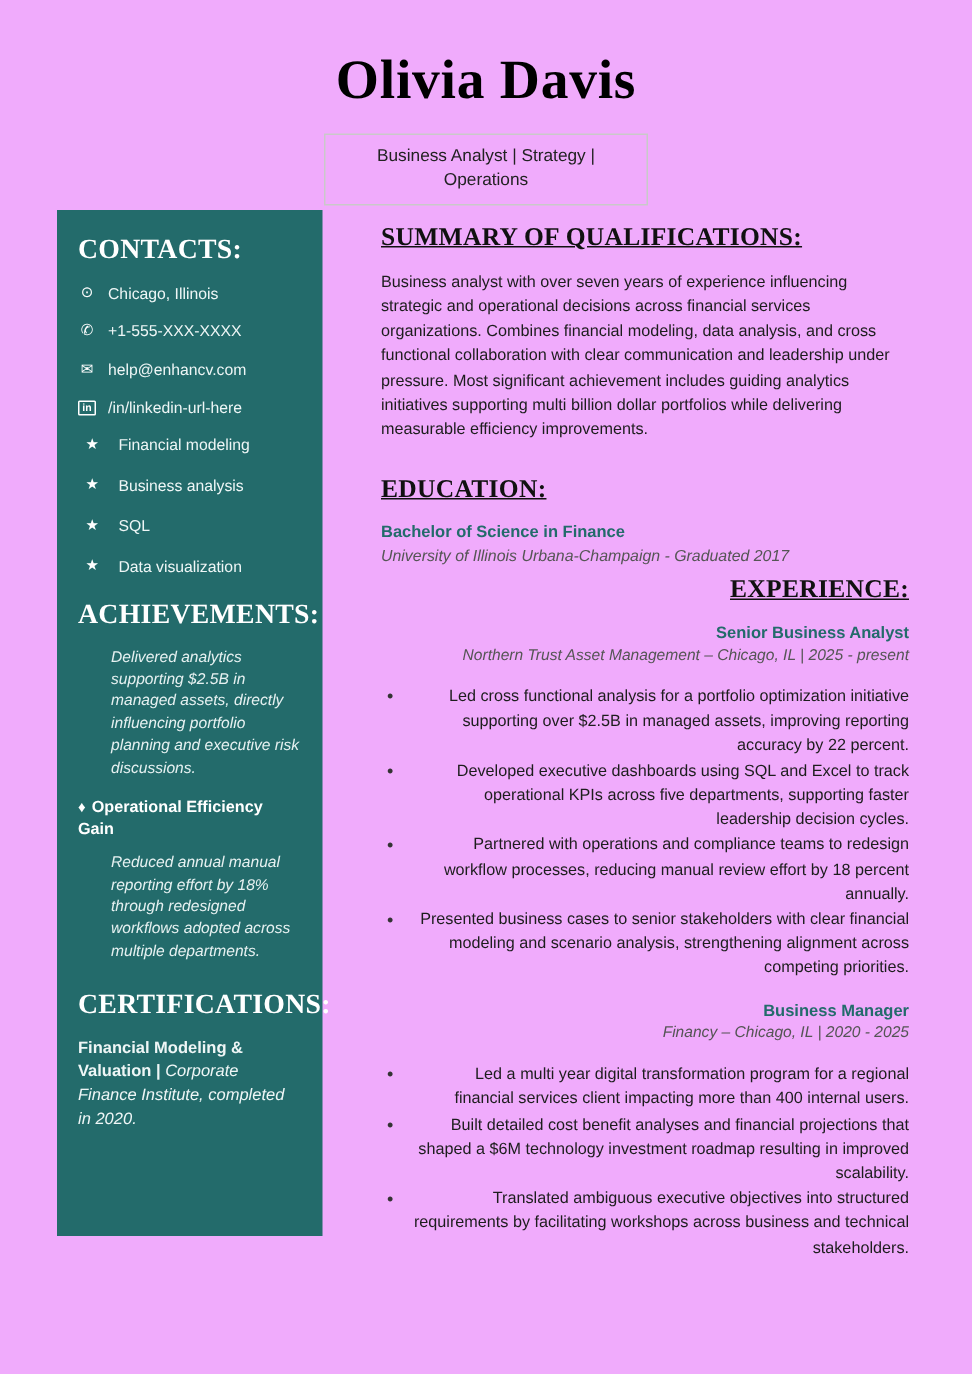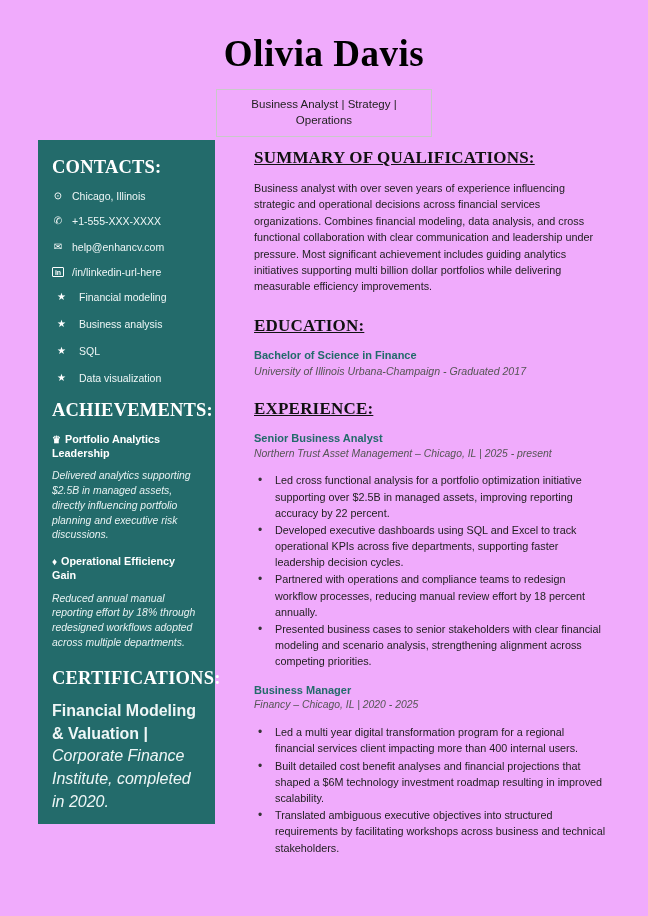--- a/index.html
+++ b/index.html
@@ -82,23 +82,24 @@
     line-height: 1.32;
     color: #ffffff;
   }
   .ach-ico { font-size: 10px; margin-right: 4px; }
   .ach-desc {
     margin-top: 9px;
     font-size: 10.4px;
     font-style: italic;
     line-height: 1.42;
     color: #e6f1f1;
+    margin-left: 22px;
   }
   .cert-h { margin-top: 16px; }
-  .cert-block { margin-top: 11px; font-size: 16px; line-height: 1.42; color: #eef6f6; }
+  .cert-block { margin-top: 11px; font-size: 11px; line-height: 1.42; color: #eef6f6; }
   .cert-name { font-weight: 700; font-style: normal; }
   .cert-issuer { font-style: italic; }
 
   
   .main {
     position: absolute;
     left: 254px; top: 148px;
     width: 352px;
   }
   .main-h {
@@ -113,21 +114,21 @@
     margin-top: 12px;
     font-size: 10.8px;
     line-height: 1.52;
     color: #1d1d1d;
   }
   .sec-education { margin-top: 21px; }
   .edu-block { margin-top: 12px; }
   .edu-degree { font-size: 11px; font-weight: 700; color: #236b6b; line-height: 1.35; }
   .edu-school { font-size: 10.6px; font-style: italic; color: #555; line-height: 1.42; margin-top: 1px; }
 
-  .sec-experience { margin-top: 20px; }
+  .sec-experience { margin-top: 4px; text-align: right; }
   .job { margin-top: 13px; }
   .job:first-of-type { margin-top: 12px; }
   .job-title { font-size: 11px; font-weight: 700; color: #236b6b; line-height: 1.35; }
   .job-meta { font-size: 10.4px; font-style: italic; color: #555; line-height: 1.42; margin-top: 1px; }
   .job-bullets { margin-top: 11px; list-style: none; }
   .job-bullets li {
     position: relative;
     padding-left: 21px;
     font-size: 10.8px;
     line-height: 1.5;
@@ -188,21 +189,20 @@
         </div>
         <div class="skill-row">
           <span class="s-star">★</span>
           <span>Data visualization</span>
         </div>
       </div>
 
     <div class="side-h ach-h">ACHIEVEMENTS:</div>
     <div class="ach-list">
         <div class="ach-block">
-          <div class="ach-title"><span class="ach-ico">♛</span><span>Portfolio Analytics Leadership</span></div>
           <div class="ach-desc">Delivered analytics supporting $2.5B in managed assets, directly influencing portfolio planning and executive risk discussions.</div>
         </div>
         <div class="ach-block">
           <div class="ach-title"><span class="ach-ico">♦</span><span>Operational Efficiency Gain</span></div>
           <div class="ach-desc">Reduced annual manual reporting effort by 18% through redesigned workflows adopted across multiple departments.</div>
         </div>
       </div>
 
     <div class="side-h cert-h">CERTIFICATIONS:</div>
     <div class="cert-list">

